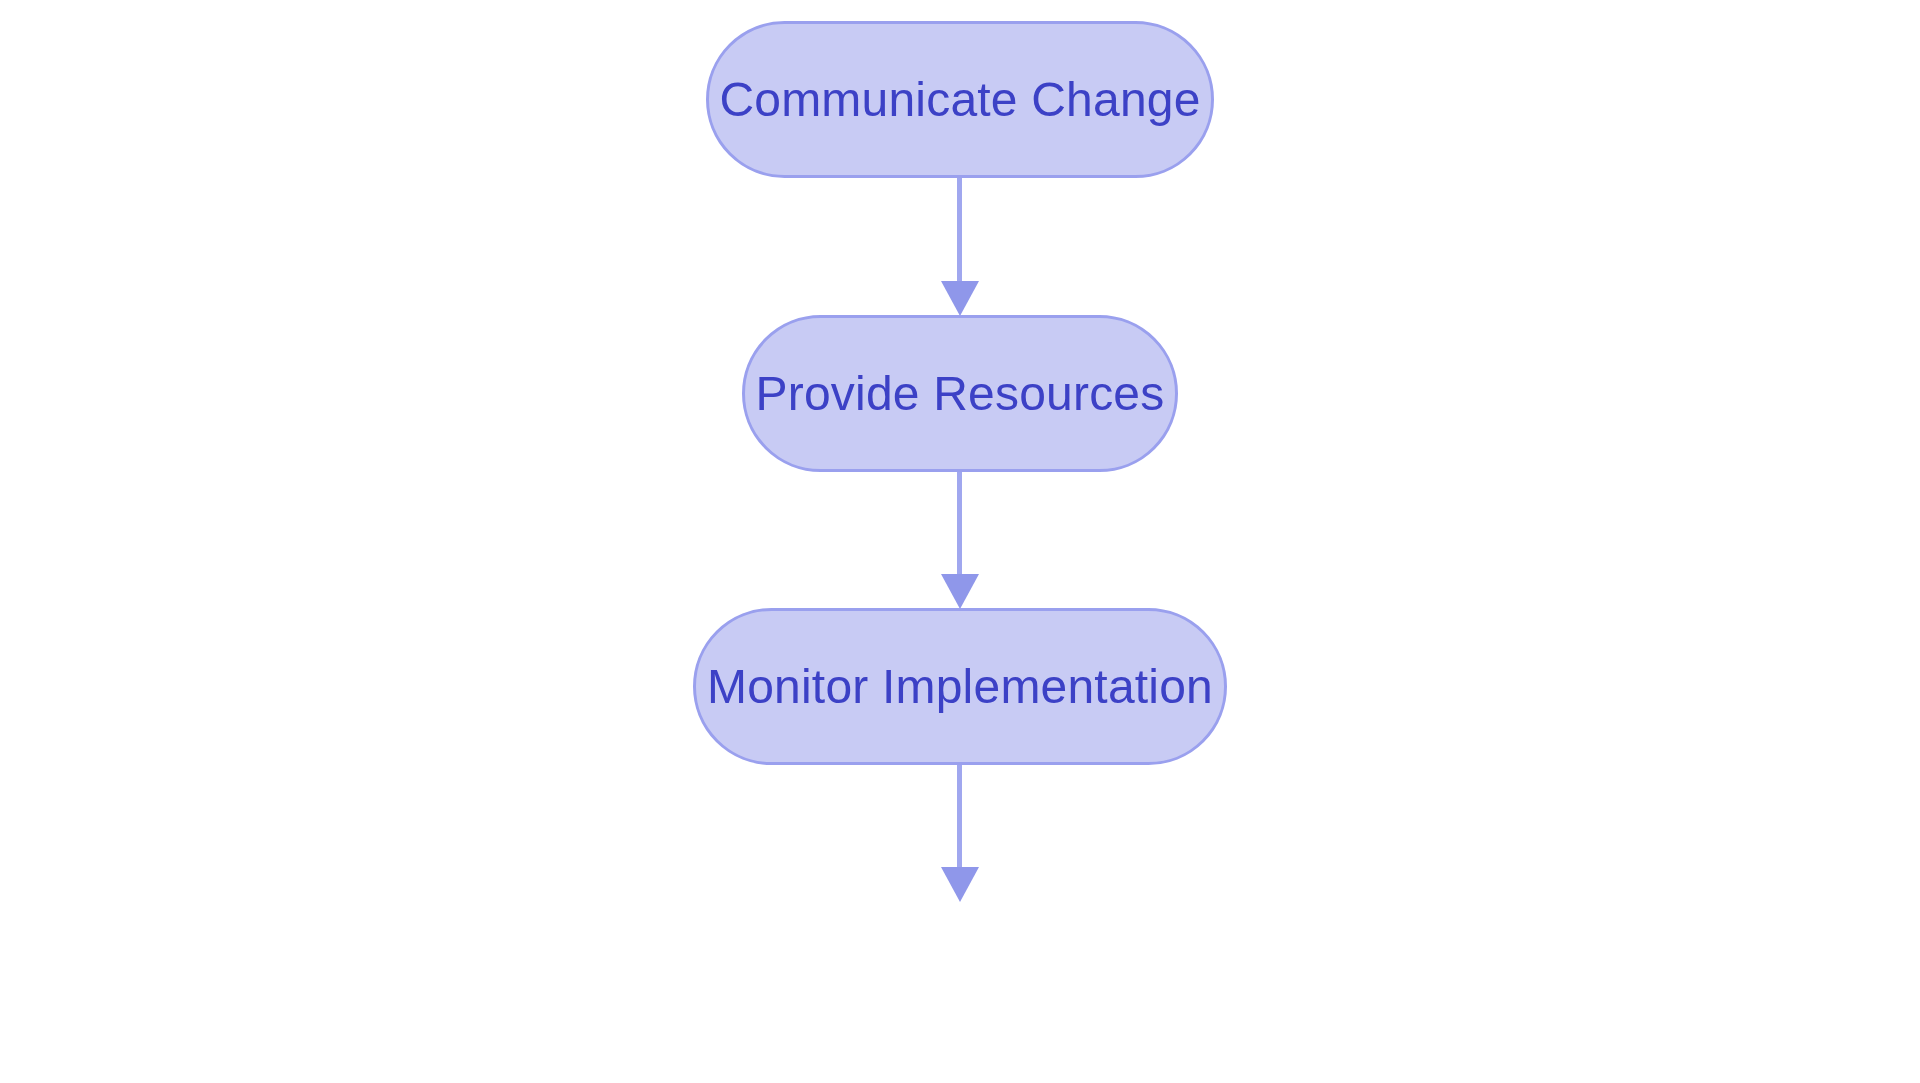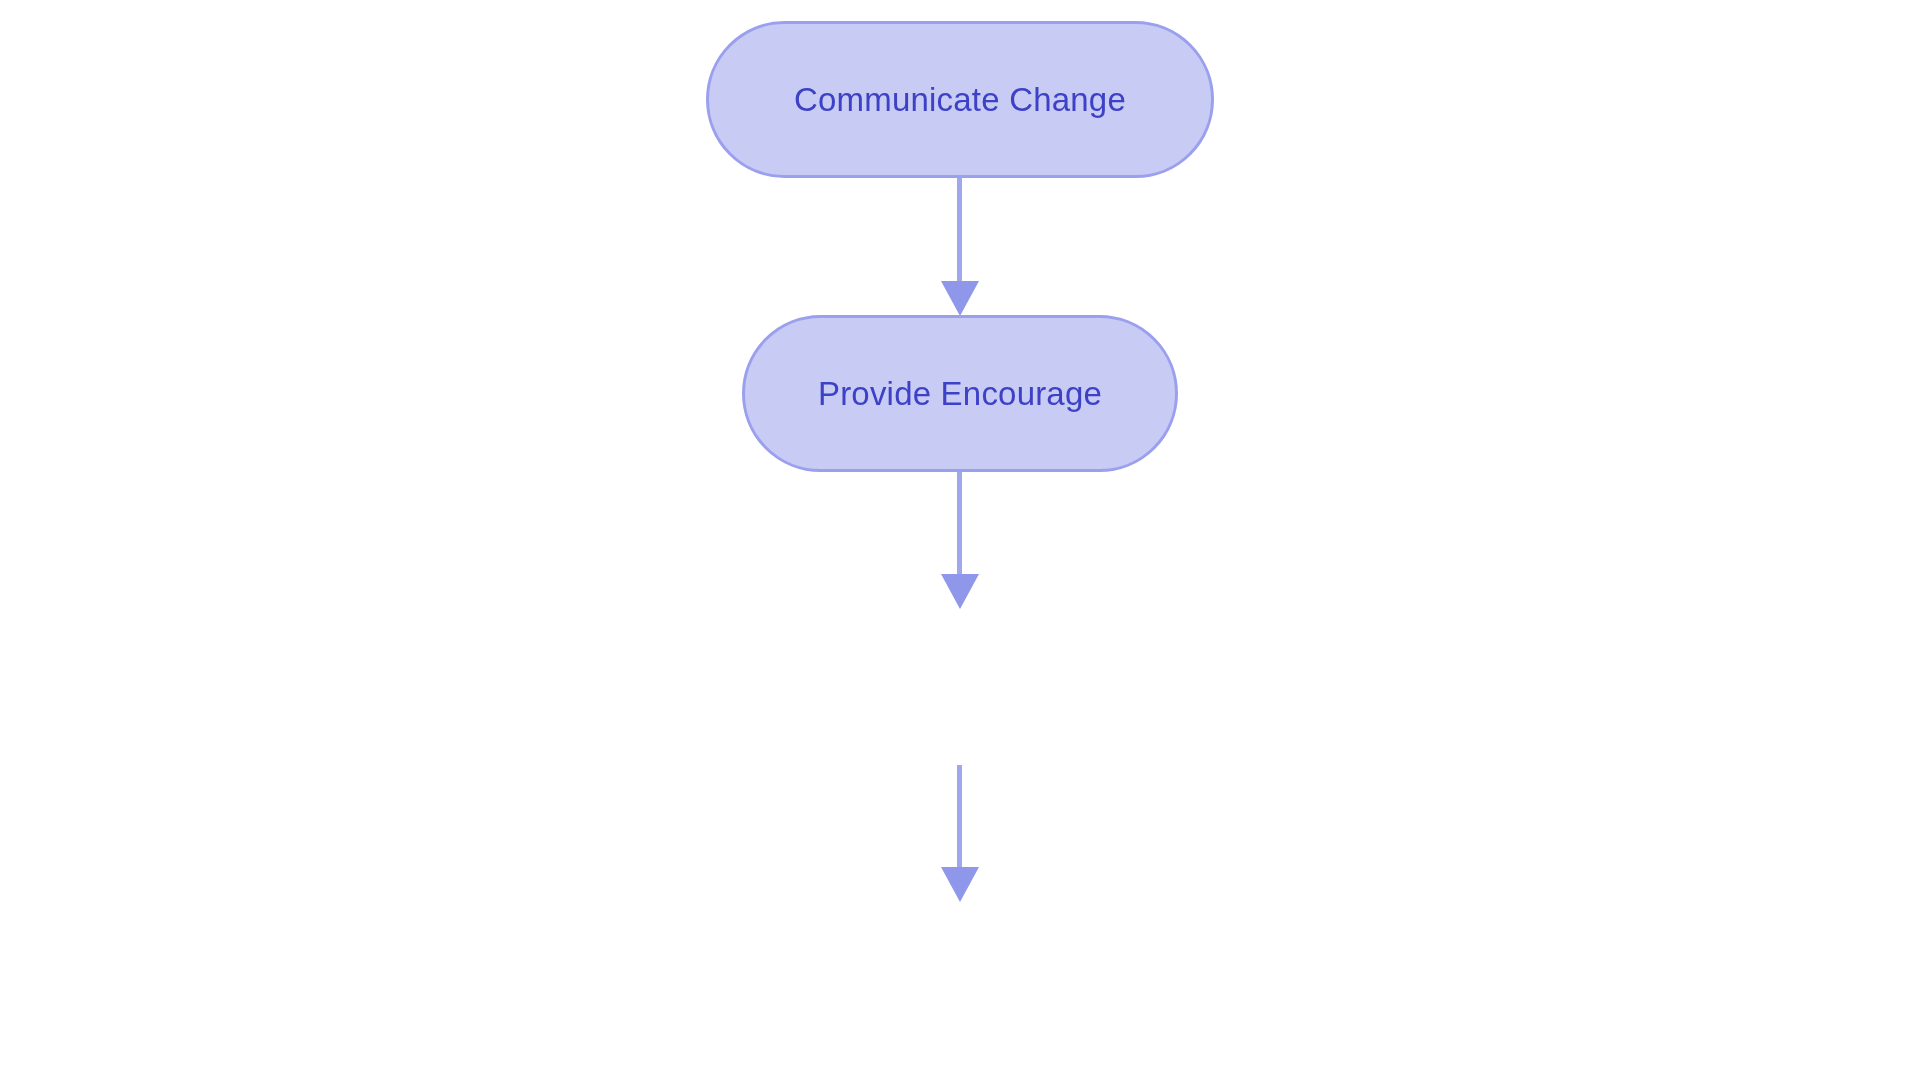--- a/index.html
+++ b/index.html
@@ -23,21 +23,21 @@
   .node {
     position: absolute;
     height: 157px;
     border-radius: 79px;
     background: var(--node-fill);
     border: 3px solid var(--node-border);
     color: var(--node-text);
     display: flex;
     align-items: center;
     justify-content: center;
-    font-size: 33px;
+    font-size: 48px;
     letter-spacing: 0.2px;
     white-space: nowrap;
     text-align: center;
   }
   .node-1 { left: 706px; top: 21px;  width: 508px; }
   .node-2 { left: 742px; top: 315px; width: 436px; }
   .node-3 { left: 693px; top: 608px; width: 534px; }
   .node-4 { left: 714px; top: 901px; width: 492px; }
 
   .arrow-stem {
@@ -69,24 +69,27 @@
 <div class="canvas">
 
   <div class="node node-1">
     <span>Communicate Change</span>
   </div>
 
   <div class="arrow-stem stem-1"></div>
   <div class="arrow-head head-1"></div>
 
   <div class="node node-2">
-    <span>Provide Encourage</span>
+    <span>Provide Resources</span>
   </div>
 
   <div class="arrow-stem stem-2"></div>
   <div class="arrow-head head-2"></div>
 
+  <div class="node node-3">
+    <span>Monitor Implementation</span>
+  </div>
 
   <div class="arrow-stem stem-3"></div>
   <div class="arrow-head head-3"></div>
 
 
 </div>
 
 </body></html>

